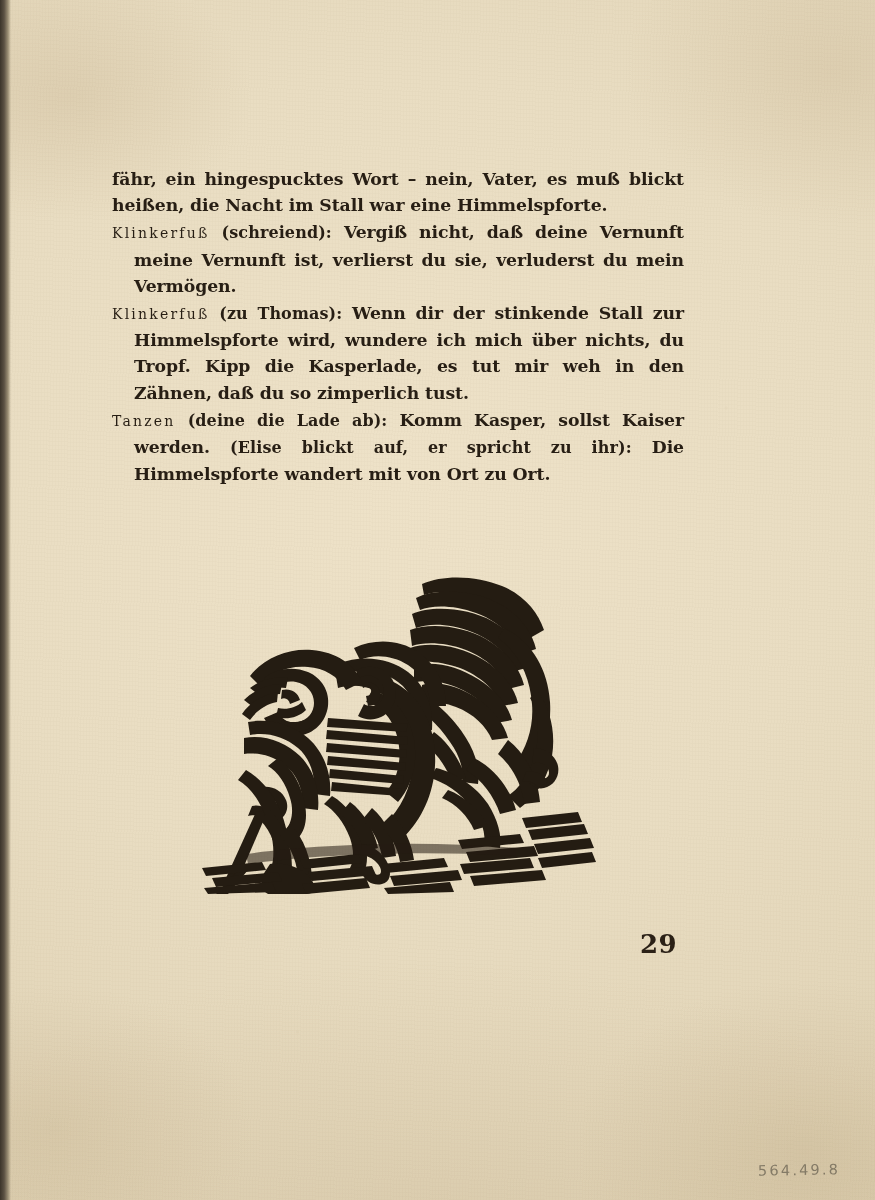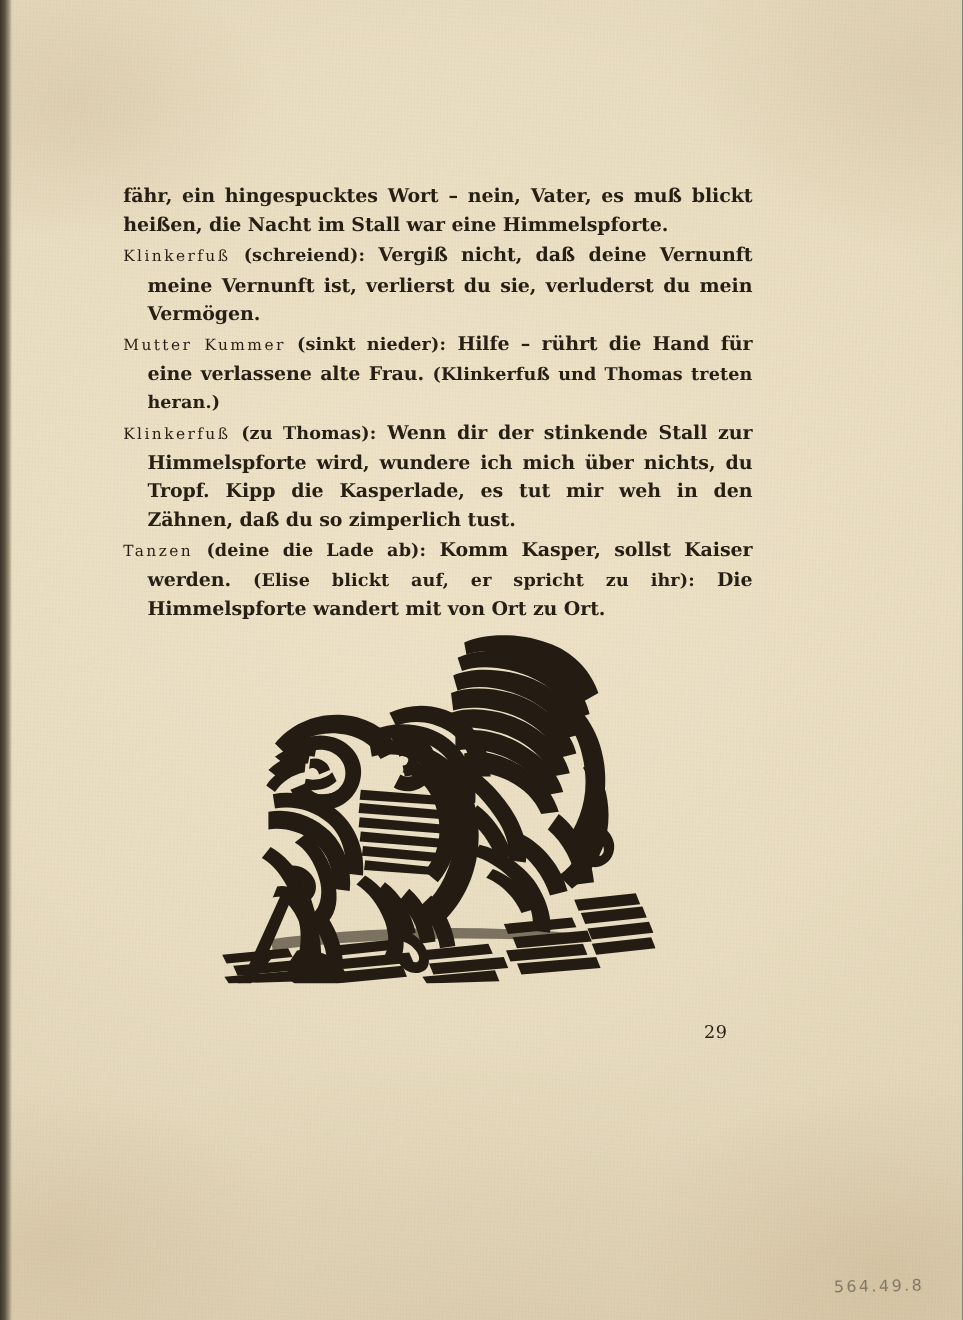--- a/index.html
+++ b/index.html
@@ -103,22 +103,22 @@
     width: 410px;
     height: 322px;
   }
   .illustration svg { display: block; width: 100%; height: 100%; }
 
   
   .folio {
     position: absolute;
     left: 640px;
     top: 929px;
-    font-size: 16px;
-    font-weight: 400;
+    font-size: 26px;
+    font-weight: 700;
     letter-spacing: 0.5px;
     color: #2b2117;
     font-family: "DejaVu Serif", "Liberation Serif", serif;
   }
 
   
   .accession {
     position: absolute;
     left: 758px;
     top: 1162px;
@@ -144,26 +144,20 @@
     <p class="speech">
       <span>fähr, ein hingespucktes Wort – nein, Vater, es muß blickt heißen, die Nacht im Stall war eine Himmelspforte.</span>
     </p>
 
     <p class="speech hang">
       <span class="speaker">Klinkerfuß</span>
       <span class="direction">(schreiend):</span>
       <span>Vergiß nicht, daß deine Vernunft meine Vernunft ist, verlierst du sie, verluderst du mein Vermögen.</span>
     </p>
 
-    <p class="speech hang">
-      <span class="speaker">Mutter Kummer</span>
-      <span class="direction">(sinkt nieder):</span>
-      <span>Hilfe – rührt die Hand für eine verlassene alte Frau.</span>
-      <span class="direction">(Klinkerfuß und Thomas treten heran.)</span>
-    </p>
 
 
     <p class="speech hang">
       <span class="speaker">Klinkerfuß</span>
       <span class="direction">(zu Thomas):</span>
       <span>Wenn dir der stinkende Stall zur Himmelspforte wird, wundere ich mich über nichts, du Tropf. Kipp die Kasperlade, es tut mir weh in den Zähnen, daß du so zimperlich tust.</span>
     </p>
 
     <p class="speech hang">
       <span class="speaker">Tanzen</span>

